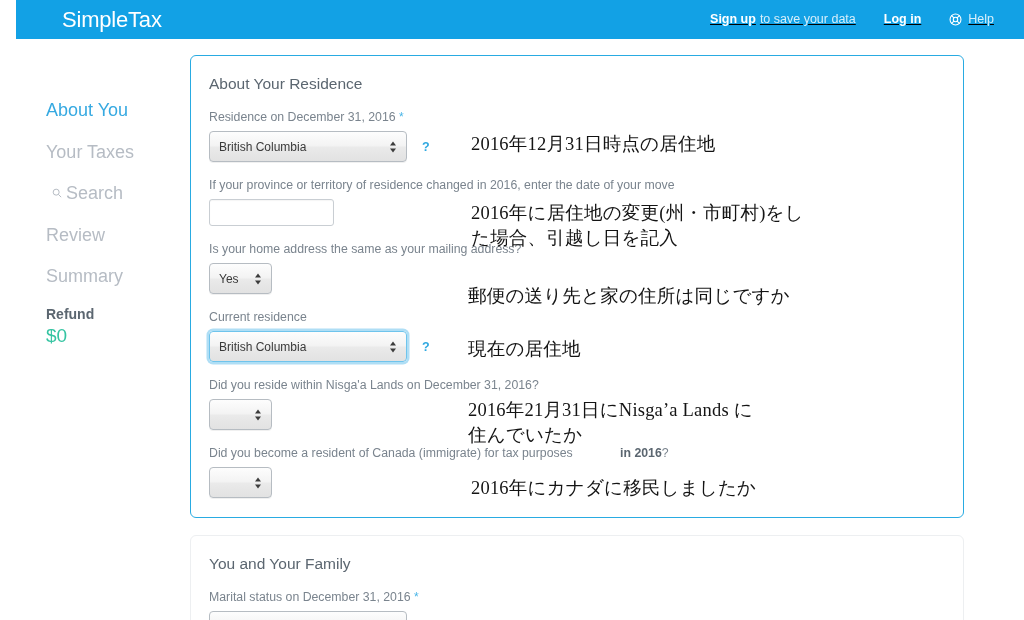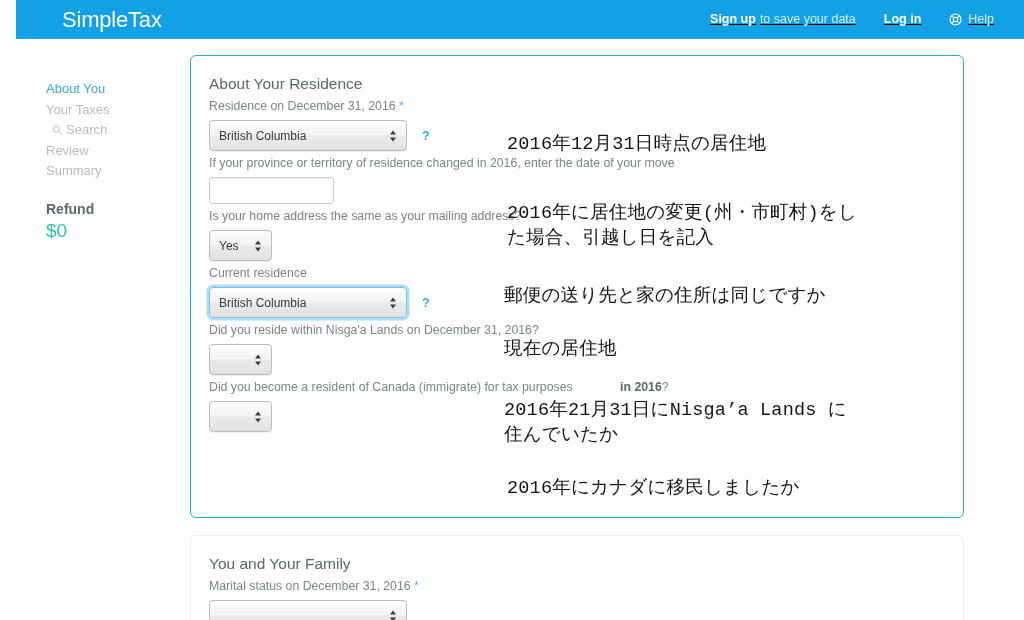--- a/index.html
+++ b/index.html
@@ -51,25 +51,26 @@
   
   .sidebar {
     position: absolute; left: 0; top: 39px;
     width: 186px; height: 581px;
     padding-top: 40px;
     background: #ffffff;
   }
   .side-item {
     display: block;
     padding-left: 46px;
-    font-size: 13px;
+    font-size: 18px;
     line-height: 20.5px;
     color: #B6BCC4;
     text-decoration: none;
     white-space: nowrap;
+    margin-top: 21px;
   }
   .side-item.active { color: #36A9E1; }
   .side-item.search {
     padding-left: 52px;
     display: flex; align-items: center; gap: 4px;
   }
   .search-ico { line-height: 0; display: inline-block; position: relative; top: 0px; }
   .refund-wrap { margin-top: 18px; padding-left: 46px; }
   .refund-label {
     font-size: 14px; color: #5B6670; font-weight: bold;
@@ -94,21 +95,21 @@
     font-weight: 400;
     padding: 18px 0 0 18px;
     line-height: 20px;
   }
   .panel-body { position: relative; padding: 0 18px; }
 
   .field-label {
     color: #7A848E;
     font-size: 12.3px;
     line-height: 16px;
-    margin-top: 4px;
+    margin-top: 15px;
   }
   .field-label b { color: #5B6670; font-weight: bold; padding-left: 44px; }
   .req { color: #49B5E7; font-size: 12px; }
 
   .ctl-row { display: flex; align-items: center; margin-top: 6px; }
 
   
   .sel {
     position: relative;
     height: 31px;
@@ -148,27 +149,26 @@
     font-weight: bold;
     margin-left: 15px;
     text-decoration: none;
     cursor: pointer;
   }
 
   
   .anno {
     position: absolute;
     color: #141414;
-    font-family: Liberation Mono, monospace;
+    font-family: Liberation Serif, serif;
     font-size: 18.5px;
     font-weight: 500;
     line-height: 25px;
     letter-spacing: 0.2px;
     white-space: pre-line;
-    margin-left: 36px;
   }
 </style>
 </head>
 <body>
 
 <div class="topbar">
   <div class="brand">SimpleTax</div>
   <div class="topnav">
     <a href="#">
       <span class="strong">Sign up</span>

